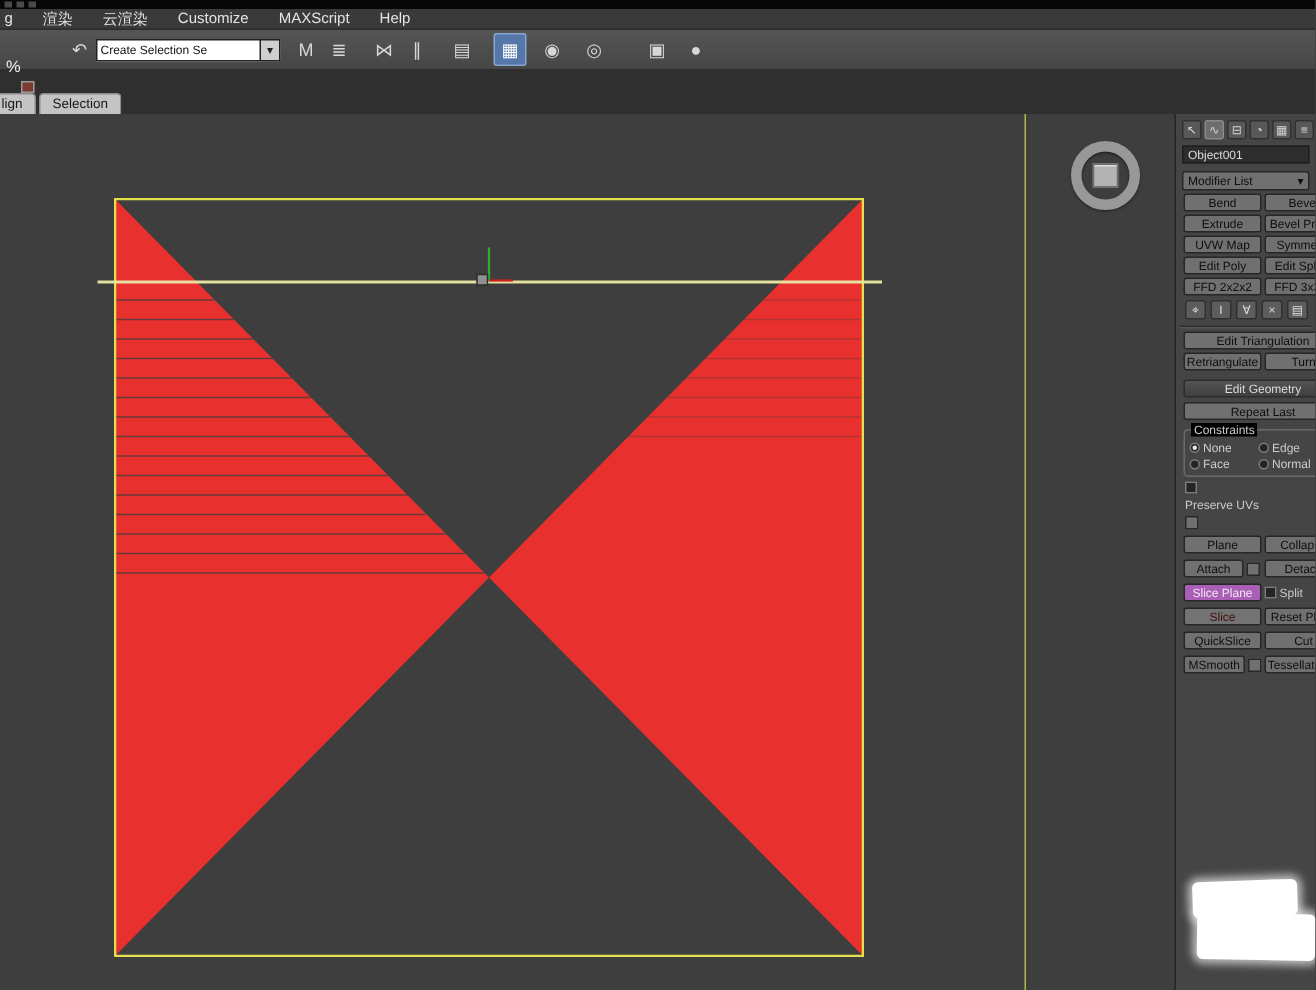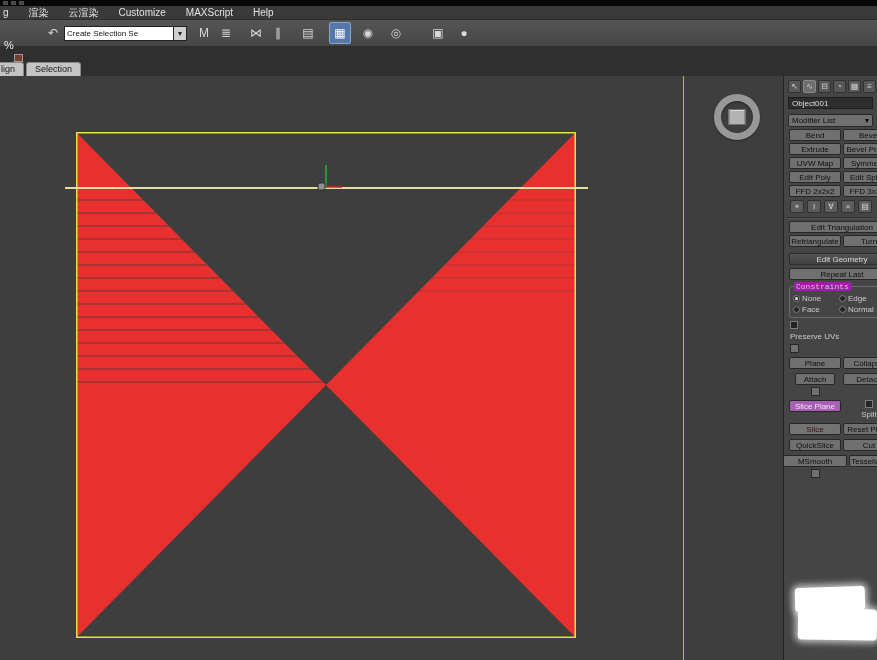--- a/index.html
+++ b/index.html
@@ -45,29 +45,29 @@
   .btn.red{background:#737373;color:#40100d;}
   .stack{margin:5px 4px 0 4px;height:86px;background:#383838;border:1px solid #252525;}
   .stack-item{height:12px;background:#4a76b8;color:#fff;display:flex;align-items:center;gap:3px;padding-left:2px;}
   .stack-item .sq{width:7px;height:7px;background:#cfd4ee;border:1px solid #20242e;}
   .stack-tools{display:flex;gap:3px;align-items:center;padding:3px 0 2px 6px;}
   .stack-tool{width:14px;height:13px;background:#5d5d5d;border:1px solid #303030;border-radius:2px;color:#ddd;font-size:8px;display:flex;align-items:center;justify-content:center;}
   .hr{height:1px;background:#2c2c2c;margin:2px 3px;box-shadow:0 1px 0 #565656;}
   .wide-btn{width:106px;margin-left:5px;margin-top:3px;}
   .rollout-header{width:106px;margin:6px 0 0 5px;height:12px;line-height:11px;background:linear-gradient(#545454,#3f3f3f);border:1px solid #2c2c2c;border-radius:2px;color:#dcdcdc;text-align:center;}
   .group{position:relative;width:107px;margin:6px 0 2px 5px;border:1px solid #6a6a6a;border-radius:3px;padding:5px 2px 3px 3px;}
-  .group-label{position:absolute;top:-5px;left:4px;background:#a21caf;padding:0 2px;color:#cbcbcb;font-family:Liberation Mono, monospace;}
+  .group-label{position:absolute;top:-5px;left:4px;background:#000000;padding:0 2px;color:#cbcbcb;}
   .radio-row{display:flex;margin-top:2px;}
   .radio-opt{display:flex;align-items:center;gap:2px;width:46px;}
   .radio{position:relative;width:7px;height:7px;border-radius:50%;background:#242424;border:1px solid #7d7d7d;flex:none;}
   .radio.sel::after{content:"";position:absolute;inset:1px;border-radius:50%;background:#e8e8e8;}
   .checkbox{width:8px;height:8px;background:#242424;border:1px solid #7d7d7d;flex:none;}
   .inline-row{display:flex;gap:3px;padding-left:6px;margin-top:3px;flex-direction:column;}
   .tiny-btn{width:9px;height:9px;background:#707070;border:1px solid #272727;flex:none;}
-  .cellflex{display:flex;gap:2px;align-items:center;flex-direction:column;}
+  .cellflex{display:flex;gap:2px;align-items:center;}
   .blob{position:absolute;background:#fff;border-radius:4px;box-shadow:0 0 6px 3px rgba(255,255,255,.65);}
   .blob1{left:11px;top:511px;width:70px;height:24px;transform:rotate(-2deg);}
   .blob2{left:14px;top:533px;width:79px;height:31px;transform:rotate(1deg);}
 </style>
 </head>
 <body>
 
 <div class="titlebar">
   <span class="dot"></span>
   <span class="dot"></span>

